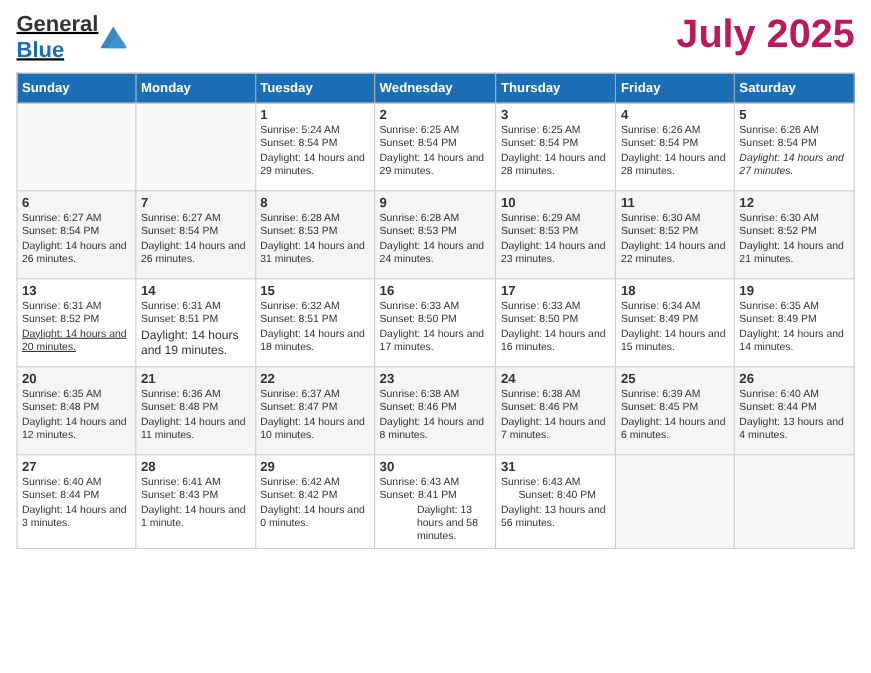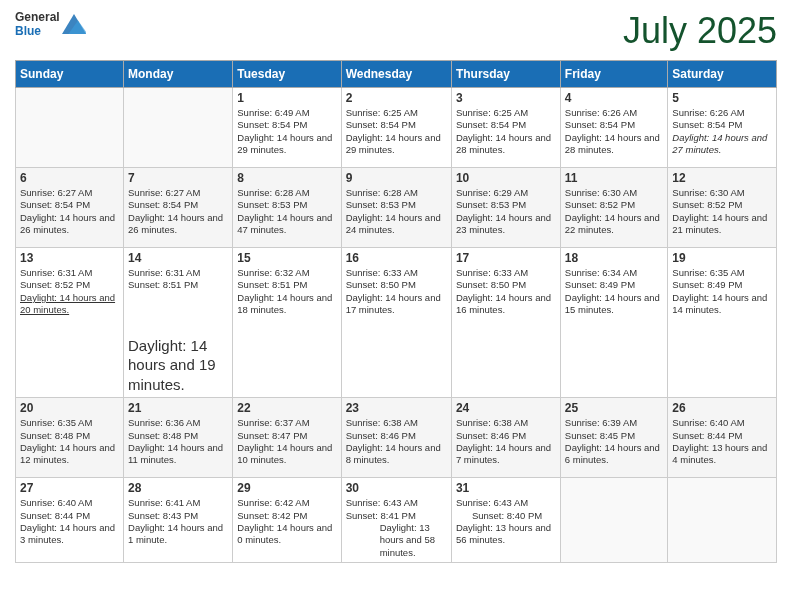--- a/index.html
+++ b/index.html
@@ -1,25 +1,25 @@
 <!DOCTYPE html>
 <html><head>
   <meta charset="utf-8">
   <style>
     * { box-sizing: border-box; margin: 0; padding: 0; }
     body { font-family: Arial, sans-serif; background: #fff; width: 792px; height: 612px; overflow: hidden; }
     .container { width: 792px; padding: 10px 15px; }
     .header { display: flex; justify-content: space-between; align-items: flex-start; margin-bottom: 8px; }
     .logo { display: flex; align-items: center; }
-    .logo-text { font-size: 12px; font-weight: bold; line-height: 1.2; }
+    .logo-text { font-size: 20px; font-weight: bold; line-height: 1.2; text-decoration: underline; }
     .logo-general { color: #333; }
     .logo-blue { color: #1a6eb5; }
     .logo-icon { width: 24px; height: 20px; margin-left: 2px; }
     .title-block { text-align: right; }
-    .month-title { font-size: 36px; color: #14532d; font-weight: normal; }
+    .month-title { font-size: 36px; color: #be185d; font-weight: bold; }
     .location { font-size: 14px; color: #555; }
     table { width: 100%; border-collapse: collapse; }
     thead tr { background: #1a6eb5; color: white; }
     thead th { padding: 6px 4px; font-size: 12px; font-weight: bold; text-align: left; border: 1px solid #aaa; }
     tbody tr { vertical-align: top; }
     tbody td { border: 1px solid #ccc; padding: 3px 4px; font-size: 9.5px; color: #333; width: 113px; height: 80px; background: #fff; }
     tbody tr:nth-child(even) td { background: #f5f5f5; }
     .day-num { font-size: 12px; font-weight: bold; display: block; margin-bottom: 2px; }
     .empty { background: #f9f9f9 !important; }
   </style>
@@ -58,21 +58,21 @@
           <th>Friday</th>
           <th>Saturday</th>
         </tr>
     </thead>
     <tbody id="calendar-body">
     <tr>
           <td class="empty"></td>
           <td class="empty"></td>
           <td>
             <span class="day-num">1</span>
-            <div style="font-size: 9.5px; line-height: 1.3;">Sunrise: 6:49 AM</div>
+            <div style="font-size: 9.5px; line-height: 1.3;">Sunrise: 5:24 AM</div>
             <div style="font-size: 9.5px; line-height: 1.3;">Sunset: 8:54 PM</div>
             <div style="font-size: 9.5px; line-height: 1.3;">Daylight: 14 hours and 29 minutes.</div>
           </td>
           <td>
             <span class="day-num">2</span>
             <div style="font-size: 9.5px; line-height: 1.3;">Sunrise: 6:25 AM</div>
             <div style="font-size: 9.5px; line-height: 1.3;">Sunset: 8:54 PM</div>
             <div style="font-size: 9.5px; line-height: 1.3;">Daylight: 14 hours and 29 minutes.</div>
           </td>
           <td>
@@ -104,21 +104,21 @@
           <td>
             <span class="day-num">7</span>
             <div style="font-size: 9.5px; line-height: 1.3;">Sunrise: 6:27 AM</div>
             <div style="font-size: 9.5px; line-height: 1.3;">Sunset: 8:54 PM</div>
             <div style="font-size: 9.5px; line-height: 1.3;">Daylight: 14 hours and 26 minutes.</div>
           </td>
           <td>
             <span class="day-num">8</span>
             <div style="font-size: 9.5px; line-height: 1.3;">Sunrise: 6:28 AM</div>
             <div style="font-size: 9.5px; line-height: 1.3;">Sunset: 8:53 PM</div>
-            <div style="font-size: 9.5px; line-height: 1.3;">Daylight: 14 hours and 47 minutes.</div>
+            <div style="font-size: 9.5px; line-height: 1.3;">Daylight: 14 hours and 31 minutes.</div>
           </td>
           <td>
             <span class="day-num">9</span>
             <div style="font-size: 9.5px; line-height: 1.3;">Sunrise: 6:28 AM</div>
             <div style="font-size: 9.5px; line-height: 1.3;">Sunset: 8:53 PM</div>
             <div style="font-size: 9.5px; line-height: 1.3;">Daylight: 14 hours and 24 minutes.</div>
           </td>
           <td>
             <span class="day-num">10</span>
             <div style="font-size: 9.5px; line-height: 1.3;">Sunrise: 6:29 AM</div>
@@ -142,21 +142,21 @@
           <td>
             <span class="day-num">13</span>
             <div style="font-size: 9.5px; line-height: 1.3;">Sunrise: 6:31 AM</div>
             <div style="font-size: 9.5px; line-height: 1.3;">Sunset: 8:52 PM</div>
             <div style="font-size: 9.5px; line-height: 1.3; text-decoration: underline;">Daylight: 14 hours and 20 minutes.</div>
           </td>
           <td>
             <span class="day-num">14</span>
             <div style="font-size: 9.5px; line-height: 1.3;">Sunrise: 6:31 AM</div>
             <div style="font-size: 9.5px; line-height: 1.3;">Sunset: 8:51 PM</div>
-            <div style="font-size: 15px; line-height: 1.3; margin-top: 44px;">Daylight: 14 hours and 19 minutes.</div>
+            <div style="font-size: 11px; line-height: 1.3;">Daylight: 14 hours and 19 minutes.</div>
           </td>
           <td>
             <span class="day-num">15</span>
             <div style="font-size: 9.5px; line-height: 1.3;">Sunrise: 6:32 AM</div>
             <div style="font-size: 9.5px; line-height: 1.3;">Sunset: 8:51 PM</div>
             <div style="font-size: 9.5px; line-height: 1.3;">Daylight: 14 hours and 18 minutes.</div>
           </td>
           <td>
             <span class="day-num">16</span>
             <div style="font-size: 9.5px; line-height: 1.3;">Sunrise: 6:33 AM</div>

